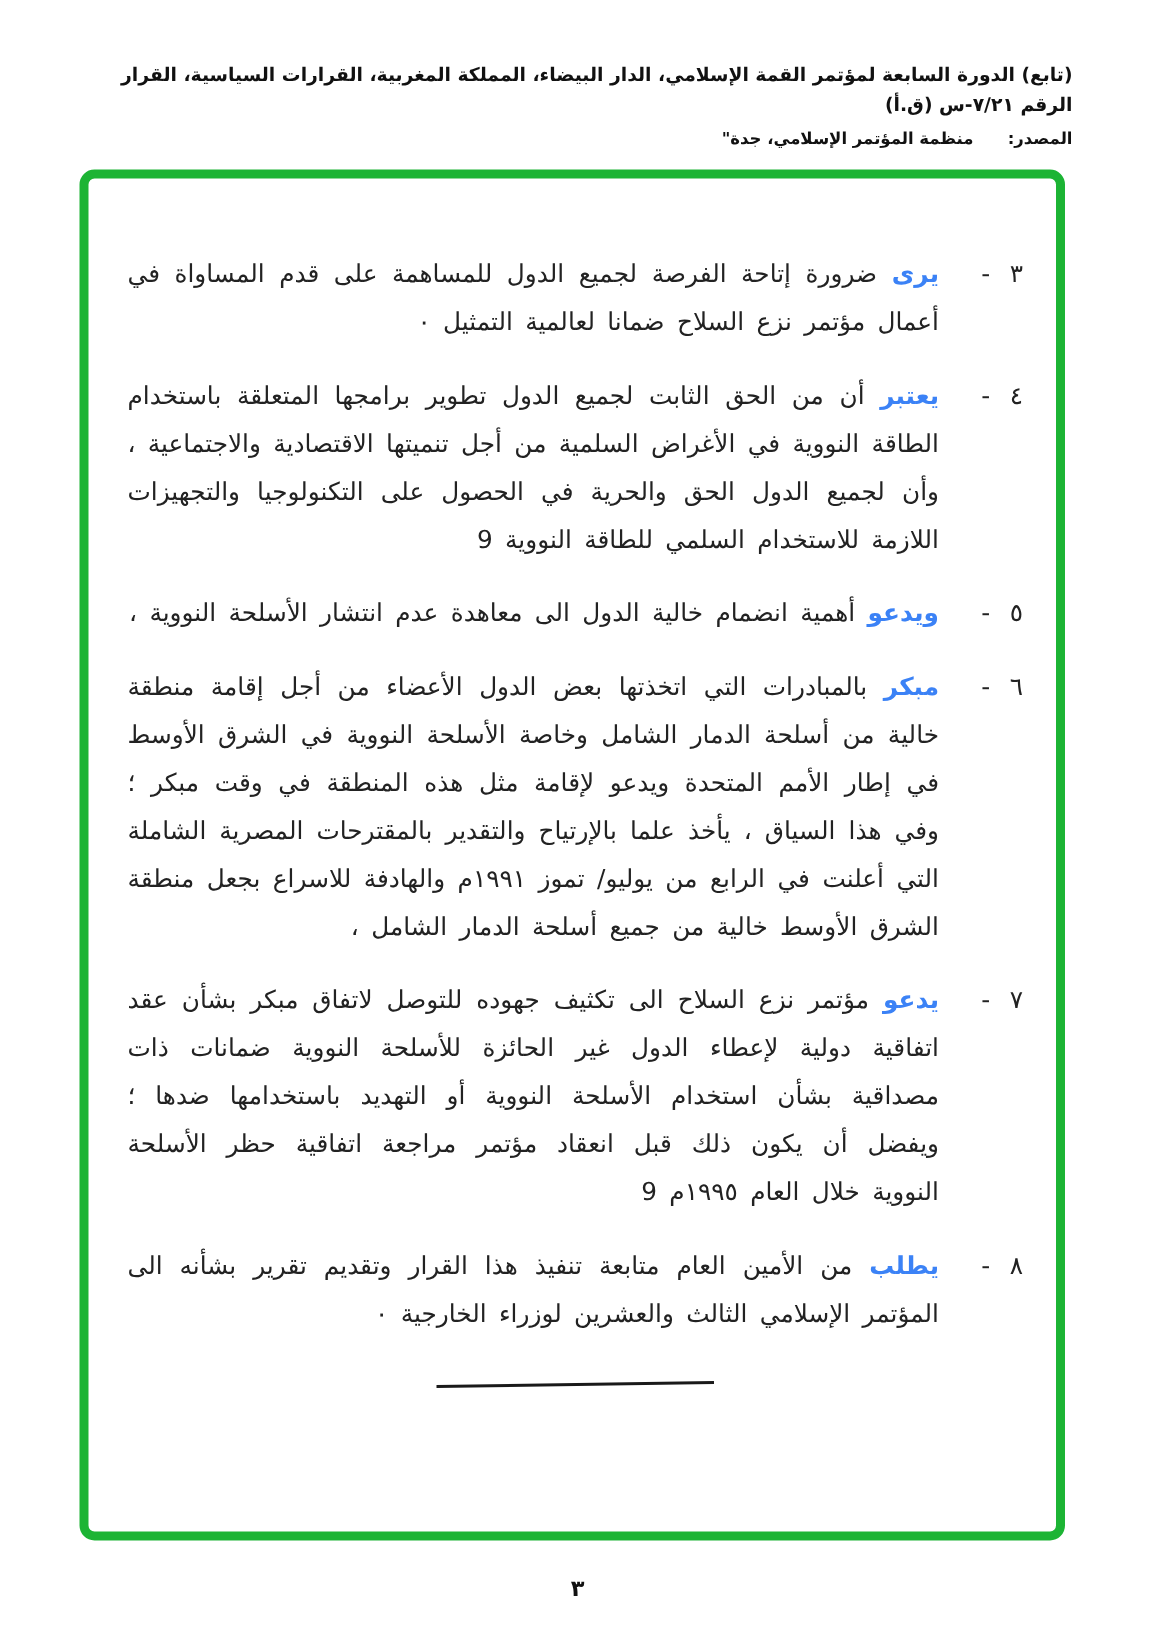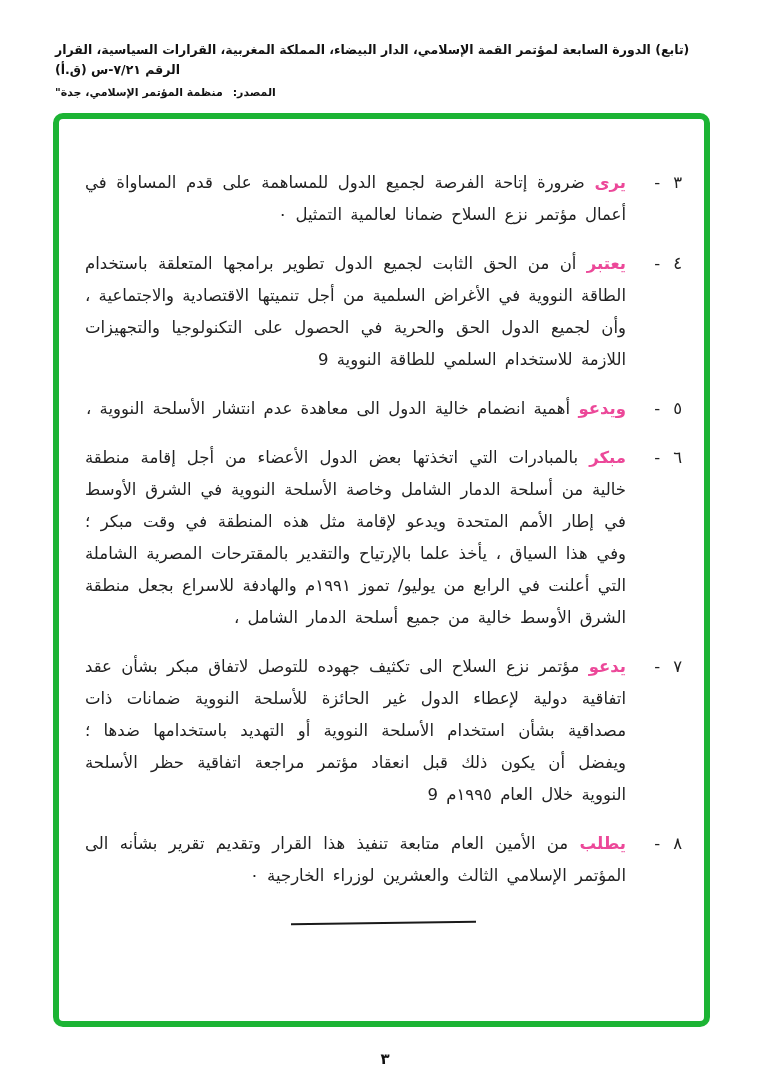--- a/index.html
+++ b/index.html
@@ -2,50 +2,50 @@
 <html lang="ar" dir="rtl"><head>
 <meta charset="utf-8">
 <style>
   html,body{margin:0;padding:0;}
   body{
     width:770px;height:1086px;position:relative;background:#ffffff;
     font-family:"DejaVu Sans",sans-serif;color:#1f1f1f;overflow:hidden;
     direction:rtl;
   }
   .header{
-    position:absolute;top:40px;left:55px;right:55px;text-align:left;
+    position:absolute;top:40px;left:55px;right:55px;text-align:right;
   }
   .header-line1{
     font-size:12.5px;font-weight:bold;line-height:1.6;color:#111;
   }
   .header-line2{
     margin-top:6px;font-size:11px;font-weight:bold;color:#111;
   }
-  .header-line2 .src-label{margin-left:6px;}
+  .header-line2 .src-label{margin-left:19px;}
   .doc-frame{
     position:absolute;left:53px;top:113px;width:645px;height:902px;
     border:6px solid #1cb434;border-radius:10px;background:#fff;
     box-sizing:content-box;
   }
   .doc-content{
     position:absolute;top:48px;right:22px;left:26px;bottom:20px;
   }
   .res-item{
     display:flex;flex-direction:row;margin-bottom:17px;
   }
   .res-num{
     width:56px;flex:0 0 56px;display:flex;flex-direction:row;
     gap:13px;align-items:flex-start;font-size:16.5px;color:#222;
     line-height:32px;
   }
   .res-text{
     flex:1;text-align:justify;font-size:16.5px;line-height:32px;color:#222;
     word-spacing:3px;
   }
-  .lead{font-weight:bold;color:#ec4899;}
+  .lead{font-weight:bold;color:#3b82f6;}
   .end-rule{
     width:185px;border:none;border-top:2px solid #1a1a1a;
     margin:30px auto 0 auto;transform:rotate(-0.8deg);
   }
   .page-number{
     position:absolute;top:1050px;left:0;right:0;text-align:center;
     font-size:15px;font-weight:bold;color:#111;
   }
 </style>
 </head>

